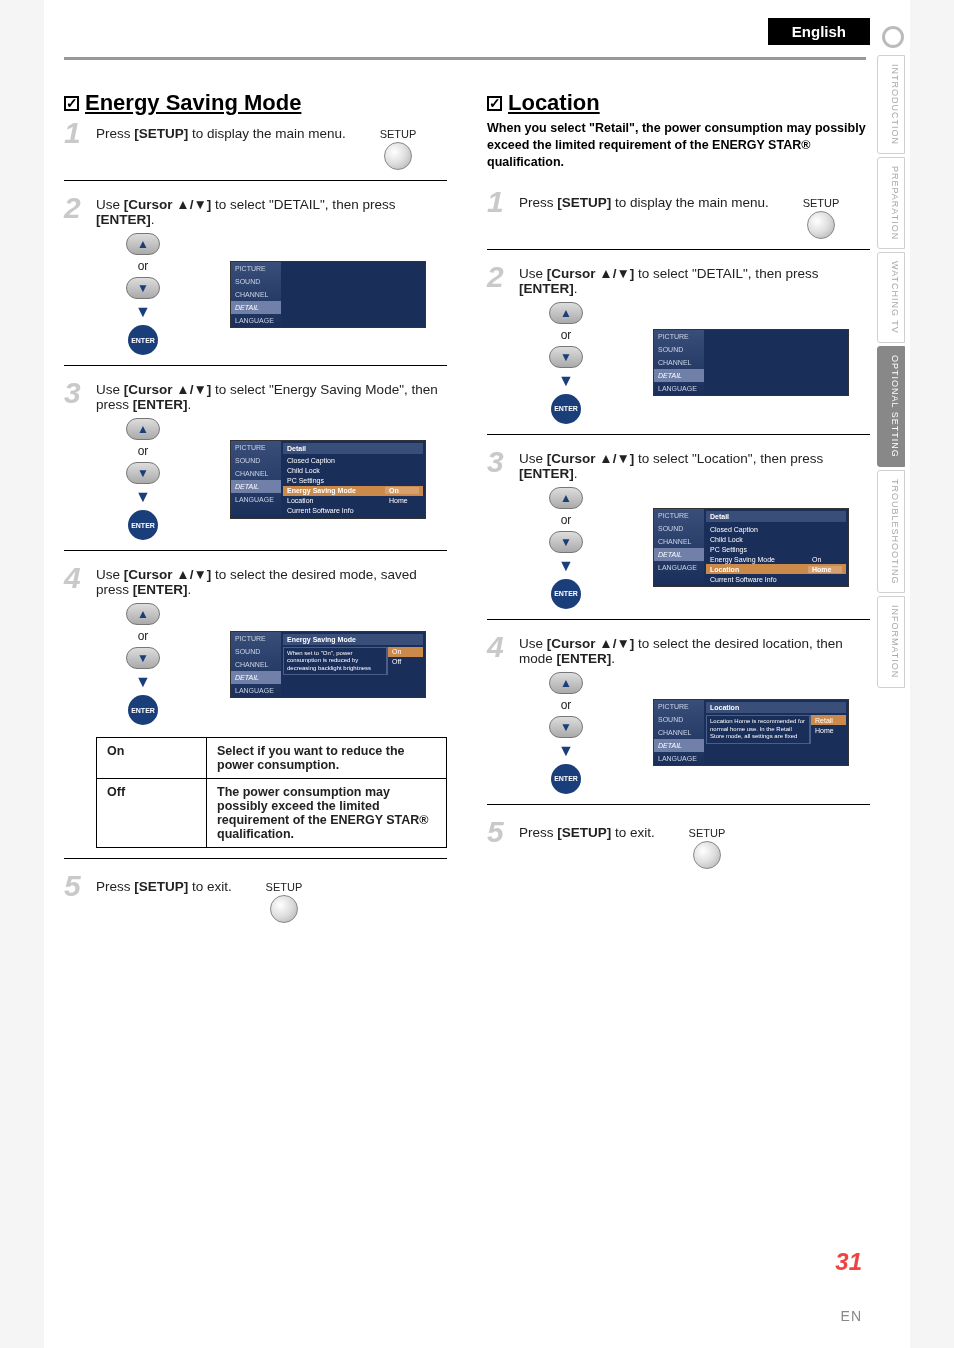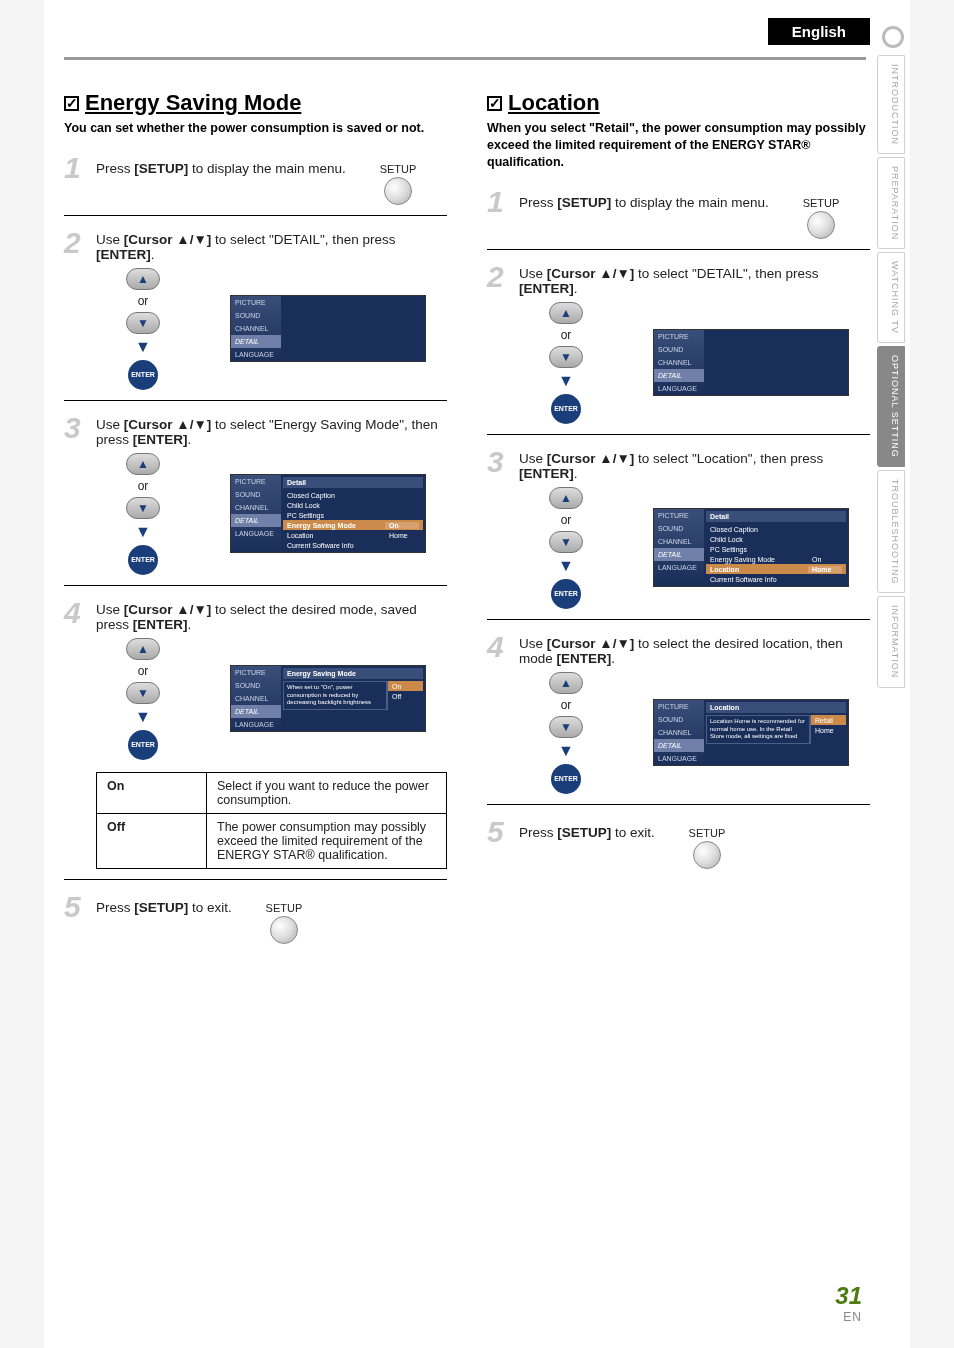--- a/index.html
+++ b/index.html
@@ -40,25 +40,25 @@
   .osd-item { padding:1.5px 4px; display:flex; justify-content:space-between; align-items:center;}
   .osd-item.hl { background:#cc8a4a; font-weight:700;}
   .osd-item .val{width:34px; text-align:left; padding-left:4px;}
   .osd-item.hl .val{background:rgba(255,255,255,0.2);}
   .osd-desc { padding:2px 3px; font-size:6px; line-height:1.25; border:1px solid #4a5e8a;}
   .osd-opts { width:36px; display:flex; flex-direction:column; border-left:1px solid #4a5e8a;}
   .osd-opts div{padding:1.5px 4px;}
   .osd-opts div.sel{background:#cc8a4a;}
   .osd-opts-body{display:flex;}
   .opts-table { width: 100%; border-collapse: collapse; margin-top: 12px; font-size: 12.5px;}
-  .opts-table td { border:1px solid #000; padding: 6px 10px; vertical-align: top;}
+  .opts-table td { border:1px solid #000; padding: 6px 10px; vertical-align: top; font-weight: bold;}
   .opts-table td:first-child{font-weight:700; width:110px;}
   .page-foot { position:absolute; right:48px; bottom:24px; text-align:right; font-size:11px; color:#888;}
-  .page-foot .pn{font-size:24px; font-weight:800; color:#4d7c0f; font-style:italic;}
-  .page-foot .en{font-size:12px; letter-spacing:1px;}
+  .page-foot .pn{font-size:24px; font-weight:800; color:#ef4444; font-style:italic;}
+  .page-foot .en{font-size:14px; letter-spacing:1px;margin-top:32px;}
 </style>
 </head>
 <body>
 
 <div class="page">
   <div class="top-bar">
     <div class="lang-tab">English</div>
   </div>
   <div class="head-circle"></div>
   <hr class="hr-top">
@@ -72,21 +72,20 @@
     <div class="side-tab">INFORMATION</div>
   </div>
 
   <div class="columns">
 
     <div class="col">
       <div class="section-title-row">
         <span class="chk">✓</span>
         <span class="section-title">Energy Saving Mode</span>
       </div>
-      <div class="subtitle">You can set whether the power consumption is saved or not.</div>
 
       <div class="step">
         <div class="step-num">1</div>
         <div class="step-body">
           <span>Press </span><b>[SETUP]</b><span> to display the main menu.</span>
           <div class="setup-blk">
             <div>SETUP</div><div class="setup-btn"></div>
           </div>
         </div>
       </div>

